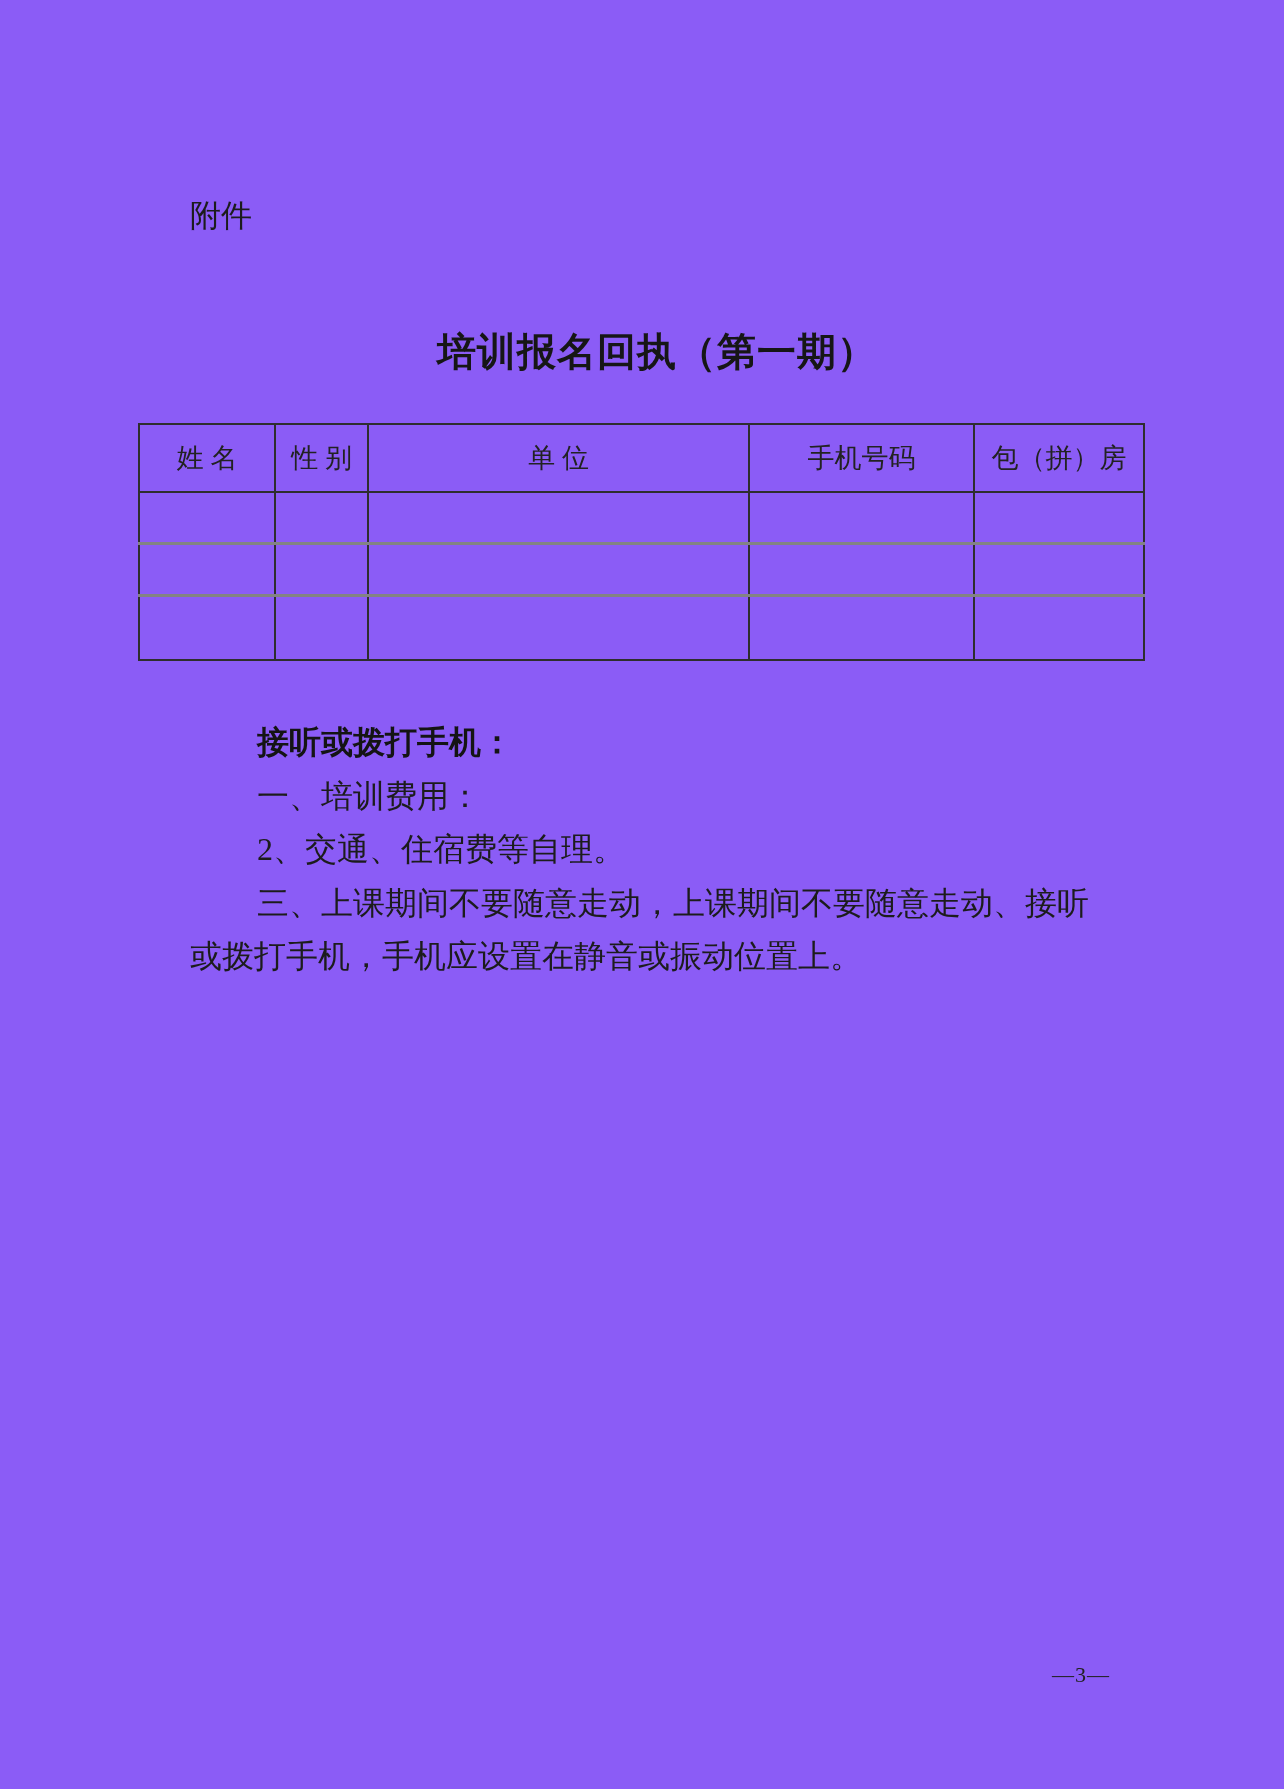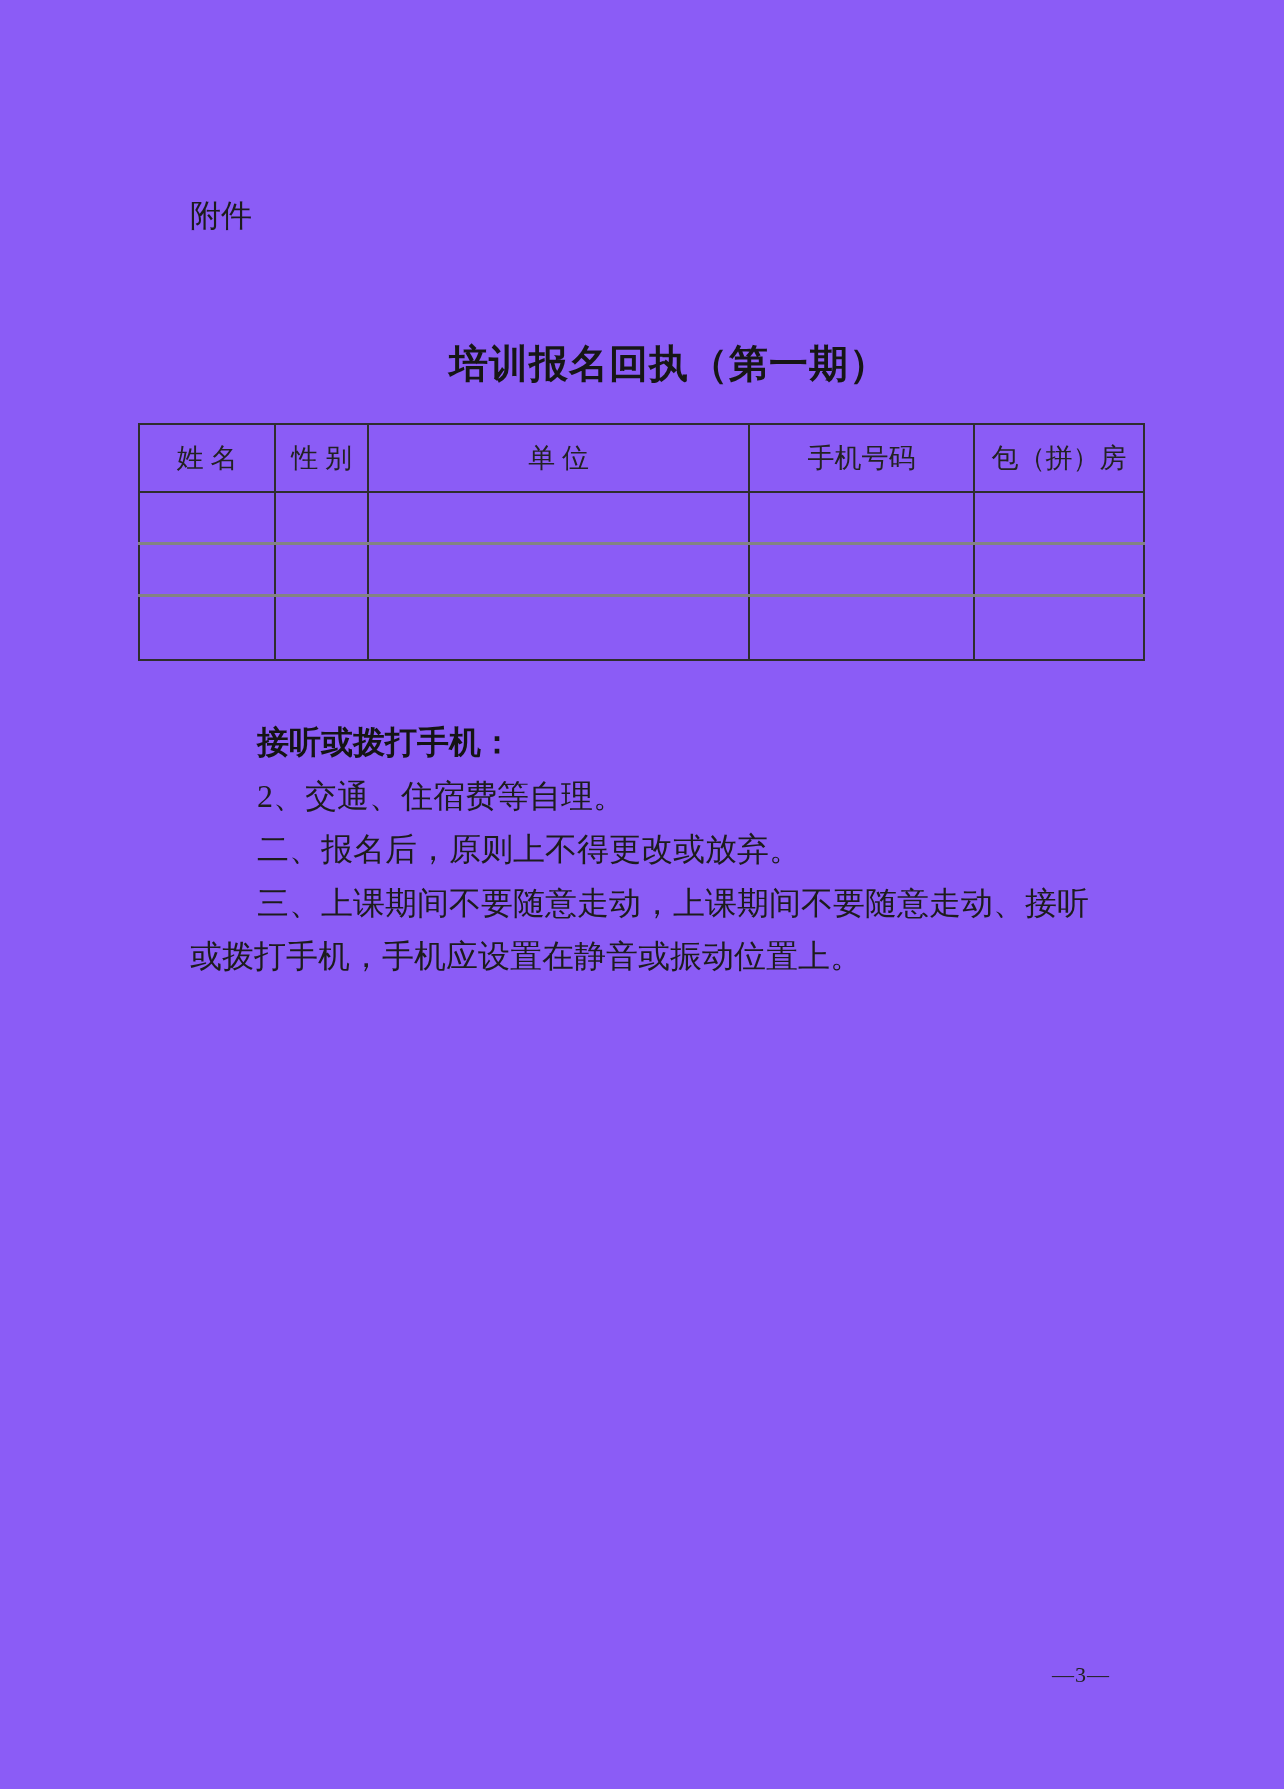--- a/index.html
+++ b/index.html
@@ -22,21 +22,21 @@
     left: 190px;
     top: 198px;
     font-size: 31px;
     line-height: 36px;
   }
   .doc-title {
     position: absolute;
     left: 190px;
     top: 328px;
     width: 934px;
-    margin: 12px;
+    margin: 0;
     text-align: center;
     font-family: "Liberation Sans", "DejaVu Sans", sans-serif;
     font-weight: 700;
     font-size: 39px;
     line-height: 48px;
     letter-spacing: 1px;
     color: #161616;
   }
   table.reg-table {
     position: absolute;
@@ -137,20 +137,20 @@
         <td></td>
         <td></td>
         <td></td>
         <td></td>
       </tr>
     </tbody>
   </table>
 
   <div class="notes">
     <p class="note-heading">接听或拨打手机：</p>
+    <p>一、培训费用：</p>
     <p>2、交通、住宿费等自理。</p>
-    <p>二、报名后，原则上不得更改或放弃。</p>
     <p>三、上课期间不要随意走动，上课期间不要随意走动、接听或拨打手机，手机应设置在静音或振动位置上。</p>
   </div>
 
   <div class="page-number">—3—</div>
 
 </div>
 
 </body></html>

